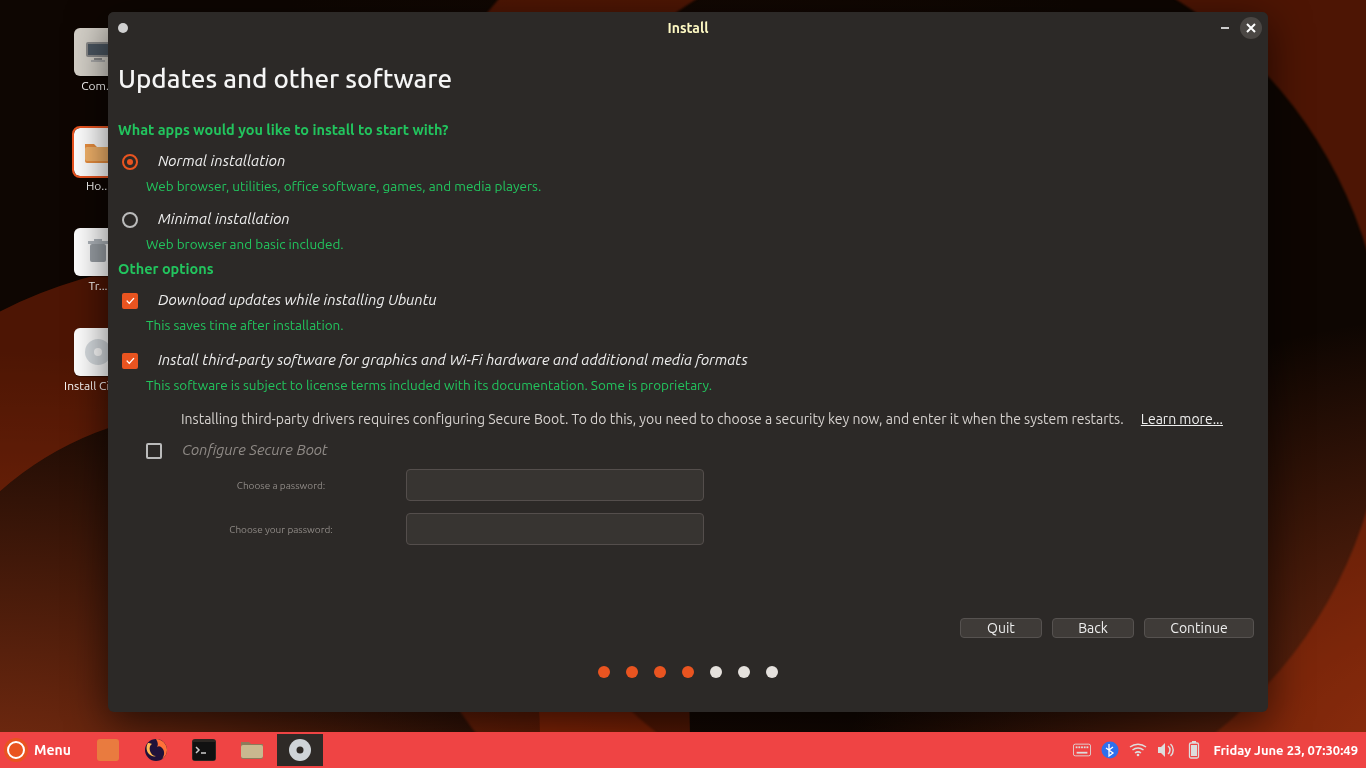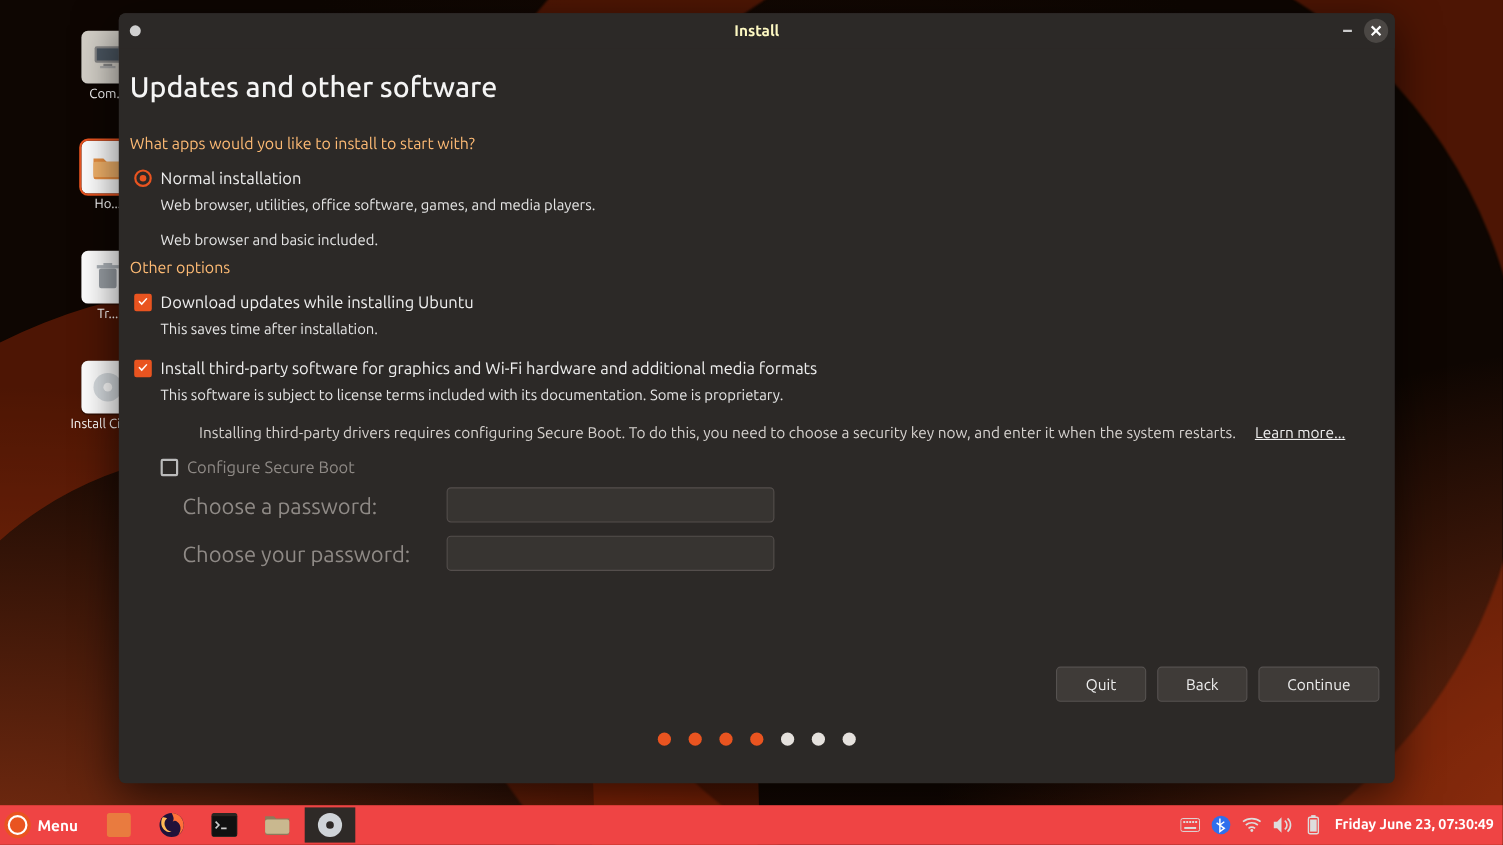--- a/index.html
+++ b/index.html
@@ -41,41 +41,41 @@
   .tb-close-left{ width:10px;height:10px;border-radius:50%;background:#d0d0d0;margin-left:10px;}
   .tb-title{ position:absolute; left:0; right:0; text-align:center; font-weight:700; font-size:14px; color:#fef9c3;}
   .tb-right{ position:absolute; right:6px; display:flex; gap:4px;}
   .tb-btn{ width:22px; height:22px; border-radius:50%; display:flex; align-items:center; justify-content:center; color:#ddd;}
   .tb-btn.close{ background:#4b4744;}
   .tb-btn svg{width:10px;height:10px;stroke:#ccc;stroke-width:2;fill:none;}
   .tb-btn.close svg{stroke:#fff;}
 
   .content{ flex:1; padding:14px 10px 10px 10px; display:flex; flex-direction:column;}
   h1{ font-size:26px; font-weight:500; color:#f5f5f5; margin:6px 0 28px 0;}
-  .sect{ font-weight:400; font-size:14.5px; color:#fdba74; margin:0 0 10px 0;}
-  .row{ display:flex; align-items:flex-end; gap:8px; margin:4px 0 4px 4px;}
+  .sect{ font-weight:700; font-size:14.5px; color:#22c55e; margin:0 0 10px 0;}
+  .row{ display:flex; align-items:flex-start; gap:20px; margin:4px 0 4px 4px;font-style:italic;}
   .radio{ width:16px; height:16px; border-radius:50%; border:2px solid #bbb; flex:none; margin-top:2px; position:relative;}
   .radio.checked{ border-color:#e95420;}
   .radio.checked::after{ content:""; position:absolute; inset:3px; background:#e95420; border-radius:50%;}
   .chk{ width:16px; height:16px; border-radius:2px; border:2px solid #bbb; flex:none; margin-top:2px; display:flex; align-items:center; justify-content:center;}
   .chk.checked{ background:#e95420; border-color:#e95420;}
   .chk.checked::after{ content:"✓"; color:#fff; font-size:12px; line-height:12px; font-weight:700;}
   .opt-label{ font-size:15px; color:#eee;}
-  .opt-desc{ font-size:13.5px; color:#e5e5e5; margin:4px 0 12px 28px;}
+  .opt-desc{ font-size:13.5px; color:#22c55e; margin:4px 0 12px 28px;}
   .opt-desc.tight{ margin-bottom:8px;}
   .inline-note{ font-size:14px; color:#d6d2cf; margin:6px 0 10px 28px;text-align:center;}
   .inline-note a{ color:#eee; text-decoration:underline; margin-left:14px; cursor:pointer;}
   .form-row{ display:flex; align-items:center; gap:10px; margin:6px 0 6px 28px;}
-  .form-row label{ width:230px; text-align:left; font-size:20px; color:#8f8a86;}
+  .form-row label{ width:230px; text-align:center; font-size:10px; color:#8f8a86;}
   .form-row input{ width:298px; height:32px; background:#3a3633; border:1px solid #5b5553; border-radius:4px; color:#ddd; padding:0 8px;}
   .form-row input:disabled{ opacity:.85;}
   .opt-label.disabled,.form-row.disabled label{ color:#8f8a86;}
 
   .footer{ display:flex; gap:10px; justify-content:flex-end; padding:4px 4px 8px;}
-  .btn{ min-width:82px; height:32px; padding:0 20px; background:#3f3b38; border:1px solid #565250; border-radius:4px; color:#eee; font-size:14px; cursor:pointer;}
+  .btn{ min-width:82px; height:20px; padding:0 20px; background:#3f3b38; border:1px solid #565250; border-radius:4px; color:#eee; font-size:14px; cursor:pointer;}
 
   .dots{ display:flex; gap:16px; justify-content:center; padding:20px 0 24px;}
   .dot{ width:12px; height:12px; border-radius:50%; background:#e5e1dd;}
   .dot.on{ background:#e95420;}
 
   
   .panel{ position:absolute; left:0; right:0; bottom:0; height:36px; background:#ef4444; display:flex; align-items:center; color:#fff;}
   .panel .menu{ display:flex; align-items:center; gap:6px; padding:0 6px 0 4px; font-weight:700; font-size:14px; cursor:pointer;}
   .panel .menu .logo{ width:24px; height:24px; border-radius:50%; background:#e95420; display:flex; align-items:center; justify-content:center;}
   .panel .menu .logo::after{ content:""; width:14px; height:14px; border-radius:50%; border:2px solid #fff;}
@@ -157,20 +157,24 @@
     <h1>Updates and other software</h1>
 
     <div class="sect">What apps would you like to install to start with?</div>
 
     <div class="row">
       <div class="radio checked"></div>
       <div class="opt-label">Normal installation</div>
     </div>
     <div class="opt-desc">Web browser, utilities, office software, games, and media players.</div>
 
+    <div class="row">
+      <div class="radio"></div>
+      <div class="opt-label">Minimal installation</div>
+    </div>
     <div class="opt-desc tight">Web browser and basic included.</div>
 
     <div class="sect" style="margin-top:0">Other options</div>
 
     <div class="row">
       <div class="chk checked"></div>
       <div class="opt-label">Download updates while installing Ubuntu</div>
     </div>
     <div class="opt-desc">This saves time after installation.</div>
 

